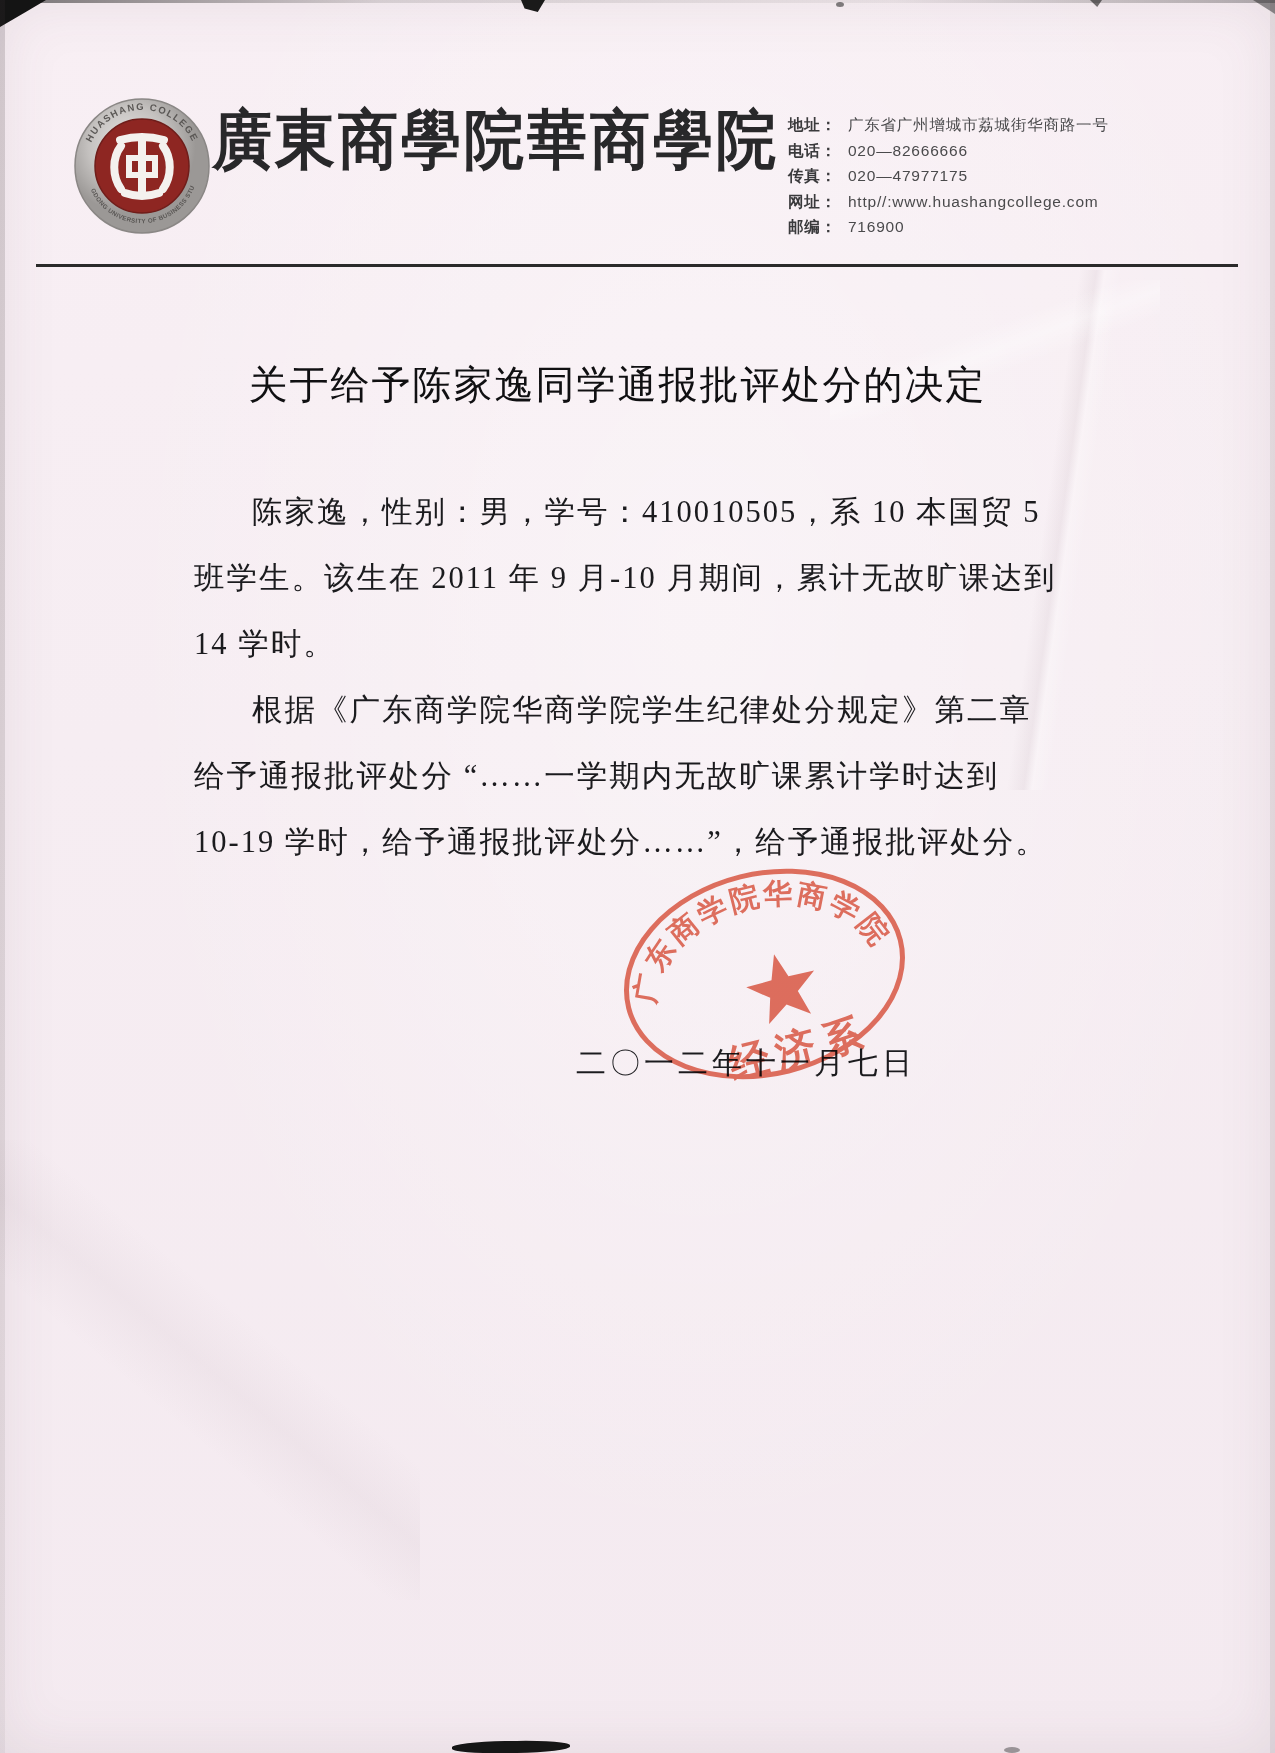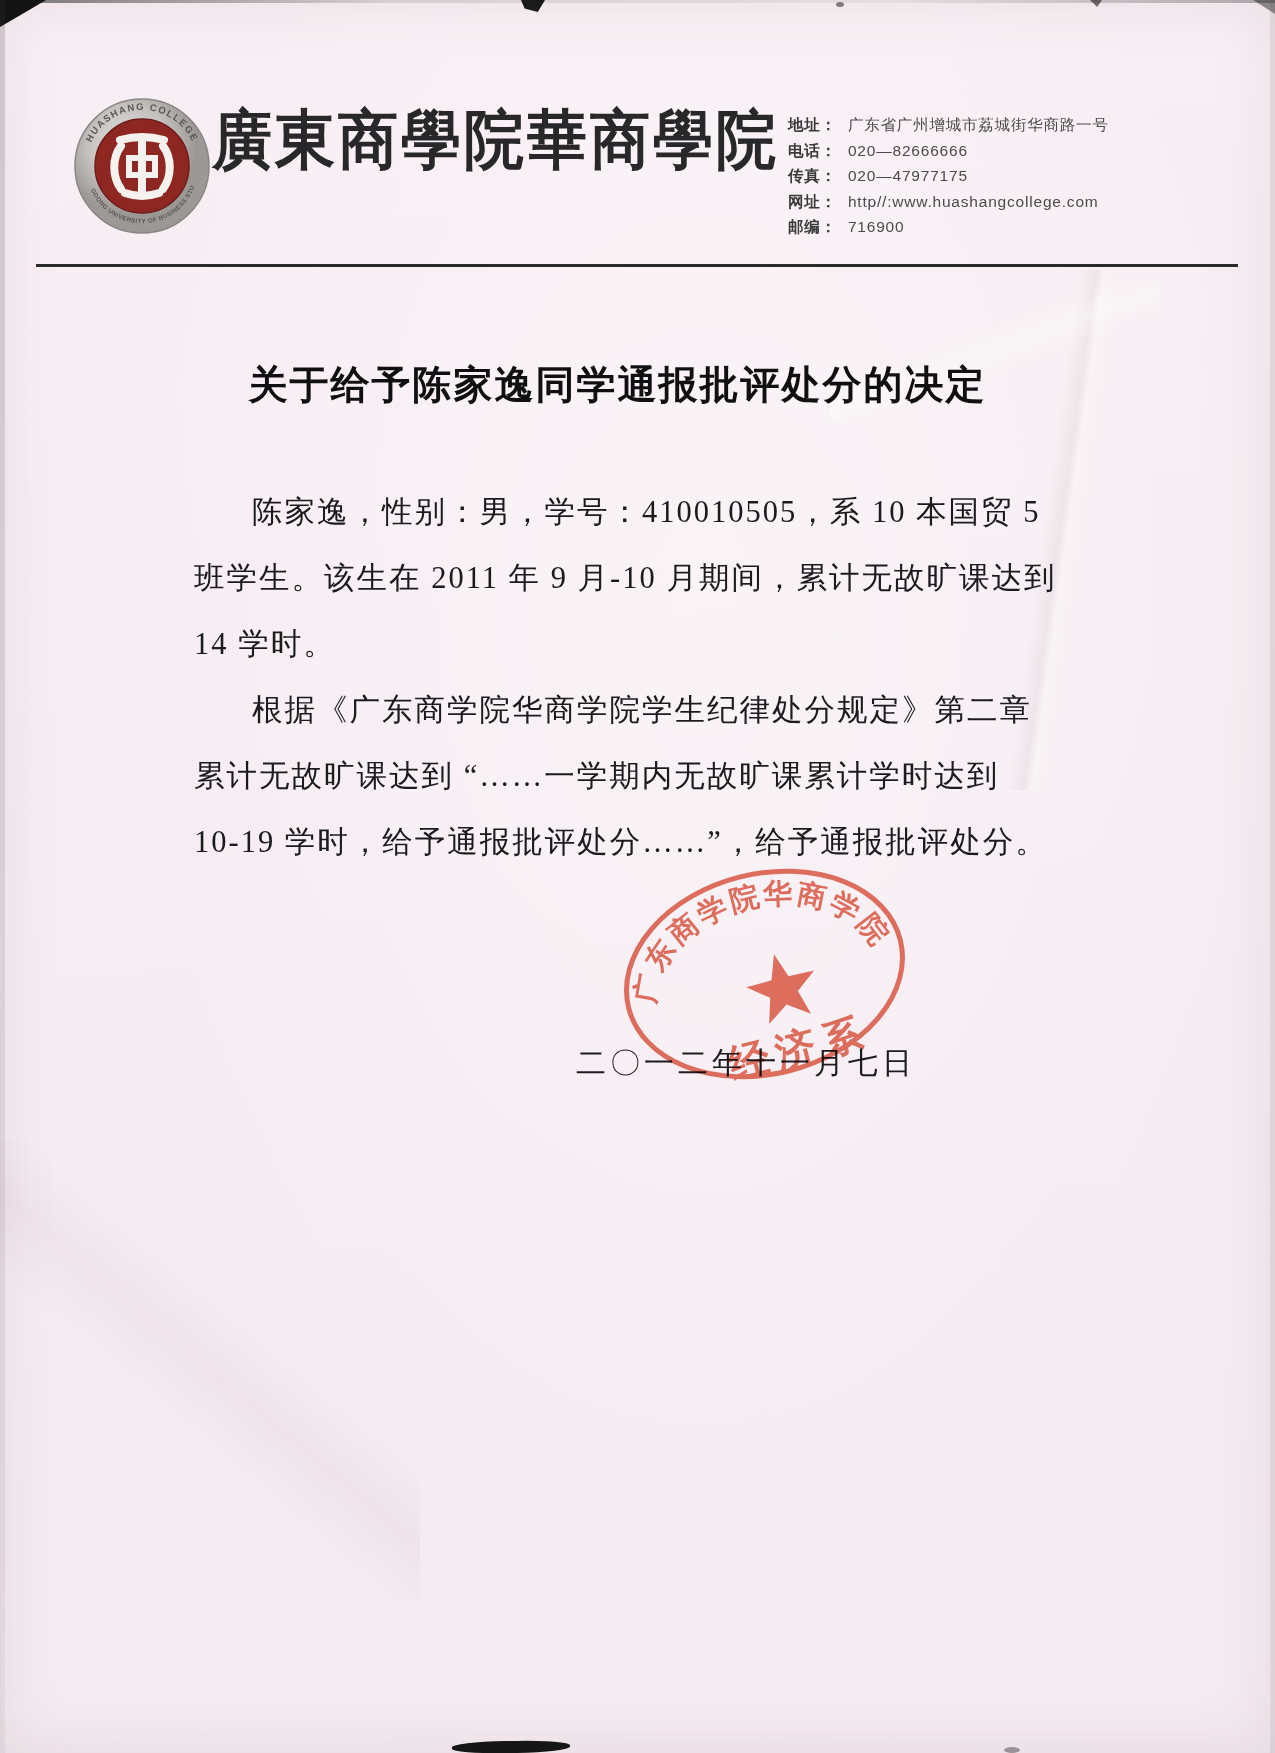--- a/index.html
+++ b/index.html
@@ -38,21 +38,21 @@
   .en-title{position:absolute;left:228px;top:193px;font-size:17.5px;color:#3c3c3e;letter-spacing:.3px;white-space:nowrap;}
   .en-title b{color:#222;}
   .contact{position:absolute;left:788px;top:112px;font-size:15.5px;color:#4a4a4c;letter-spacing:.8px;}
   .contact .row{height:25.5px;line-height:25.5px;white-space:nowrap;}
   .contact .lbl{font-weight:bold;color:#3a3a3c;margin-right:11px;}
   .divider{position:absolute;left:36px;top:264px;width:1202px;height:3px;background:#2a2a2a;}
 
   
   .doc-title{
     position:absolute;left:195px;top:358px;width:845px;text-align:center;
-    font-size:39px;font-weight:bold;color:#101012;letter-spacing:2px;white-space:nowrap;
+    font-size:39px;font-weight:normal;color:#101012;letter-spacing:2px;white-space:nowrap;
   }
   .body-text{
     position:absolute;left:194px;top:479px;width:845px;
     font-family:"Liberation Serif","DejaVu Serif",serif;
     font-size:30.5px;line-height:66px;color:#1b1b1e;letter-spacing:2px;
   }
   .body-text .line{white-space:nowrap;}
   .body-text .indent{padding-left:58px;}
   .date-line{
     position:absolute;left:576px;top:1043px;
@@ -135,21 +135,21 @@
 
   <div class="divider"></div>
 
   <div class="doc-title">关于给予陈家逸同学通报批评处分的决定</div>
 
   <div class="body-text">
     <div class="line indent">陈家逸，性别：男，学号：410010505，系 10 本国贸 5</div>
     <div class="line">班学生。该生在 2011 年 9 月-10 月期间，累计无故旷课达到</div>
     <div class="line">14 学时。</div>
     <div class="line indent">根据《广东商学院华商学院学生纪律处分规定》第二章</div>
-    <div class="line">累计无故旷课达到 “……一学期内无故旷课累计学时达到</div>
+    <div class="line">给予通报批评处分 “……一学期内无故旷课累计学时达到</div>
     <div class="line">10-19 学时，给予通报批评处分……”，给予通报批评处分。</div>
   </div>
 
   <div class="date-line">二〇一二年十一月七日</div>
 
   <svg class="stamp" viewBox="0 0 336 272">
     <defs>
       <path id="stampArc" d="M 55,150 A 113,80 0 0 1 281,150"></path>
     </defs>
     <g transform="rotate(-14 168 136)" opacity="0.9">

